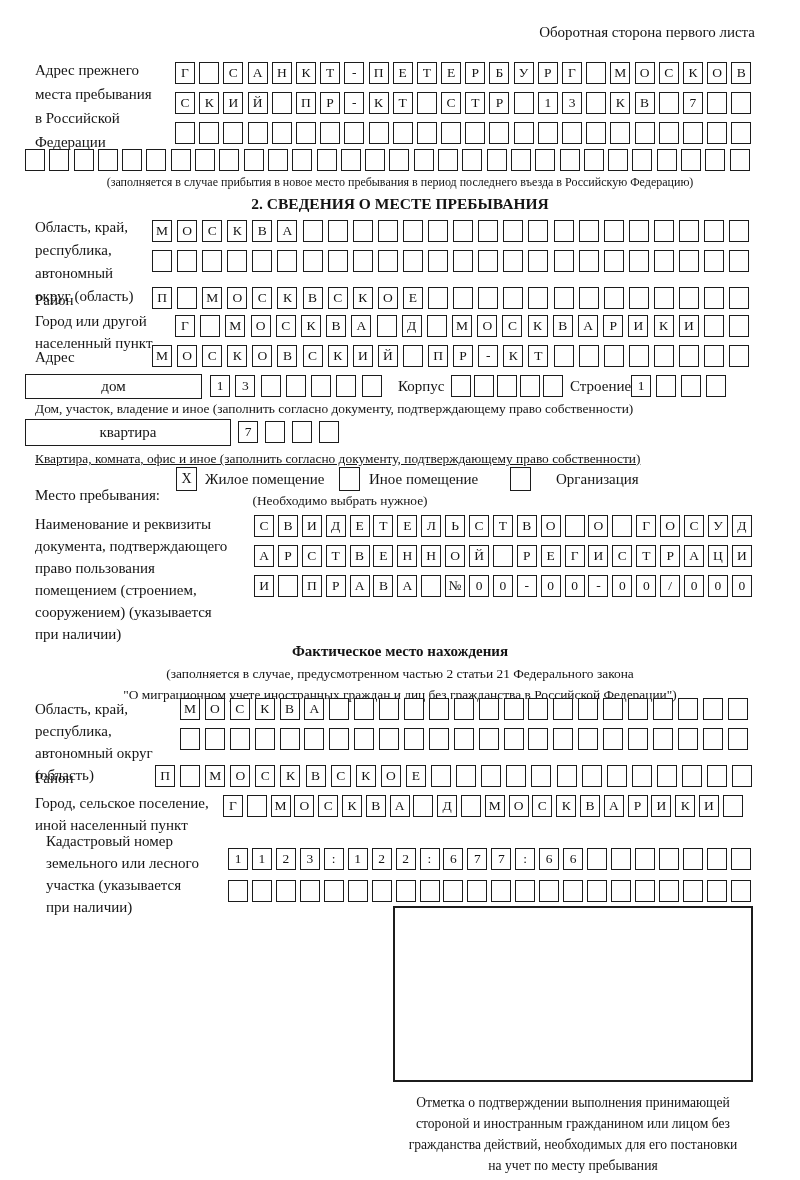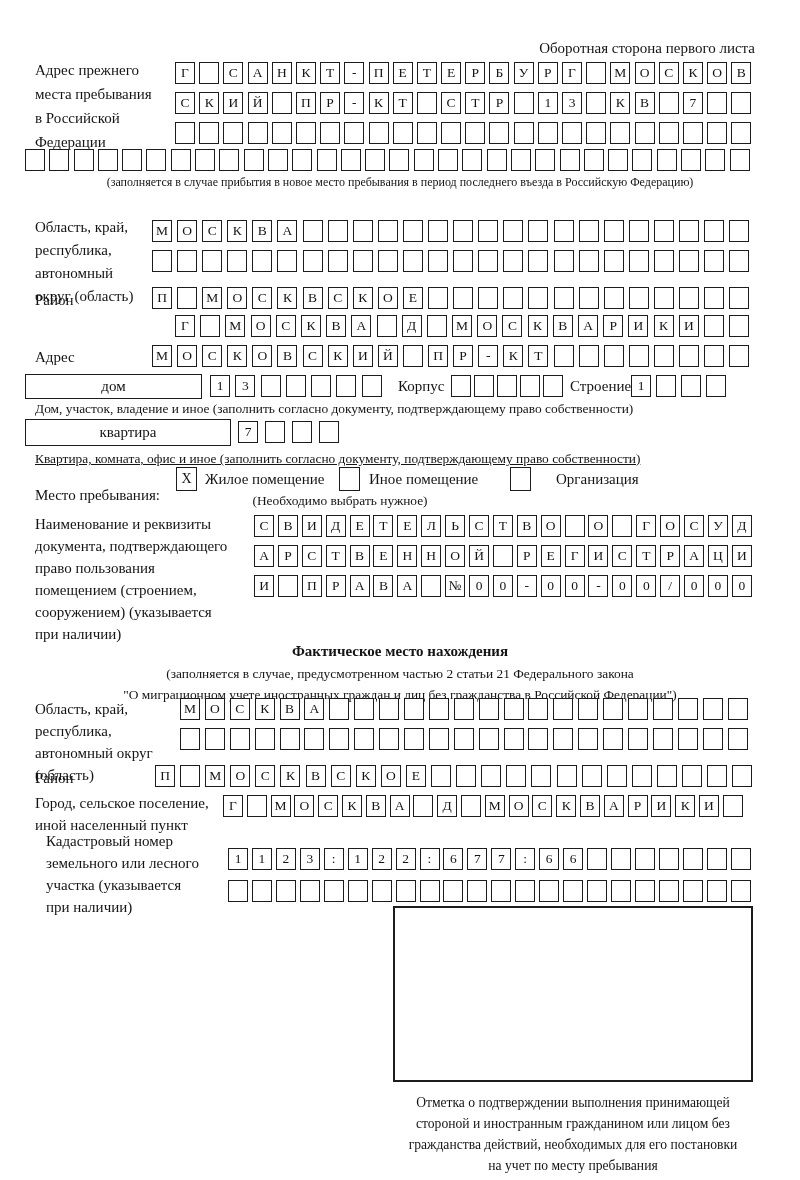--- a/index.html
+++ b/index.html
@@ -18,21 +18,21 @@
       display:flex;align-items:center;justify-content:center;font-size:15px;background:#fff;font-family:Liberation Serif, serif;}
   .ck{position:absolute;box-sizing:border-box;width:21px;height:24px;border:1.7px solid #1c1c1c;
       display:flex;align-items:center;justify-content:center;font-size:14px;background:#fff;}
   .stamp{position:absolute;box-sizing:border-box;border:2px solid #1c1c1c;background:#fff;}
 </style>
 </head>
 <body>
 
 <div id="page">
 
-  <div class="inl" style="top:40px;right:45px;">Оборотная сторона первого листа</div>
+  <div class="inl" style="top:24px;right:45px;">Оборотная сторона первого листа</div>
 
   <div class="lbl" style="left:35px;top:58px;line-height:24px;">Адрес прежнего
 места пребывания
 в Российской
 Федерации</div>
   <div class="row" style="left:175px;top:62px;--g:4.2px">
       <span class="cell">Г</span>
       <span class="cell"></span>
       <span class="cell">С</span>
       <span class="cell">А</span>
@@ -136,20 +136,21 @@
       <span class="cell"></span>
       <span class="cell"></span>
       <span class="cell"></span>
       <span class="cell"></span>
       <span class="cell"></span>
       <span class="cell"></span>
       <span class="cell"></span>
     </div>
   <div class="cap cc" style="top:175px;font-size:12px;">(заполняется в случае прибытия в новое место пребывания в период последнего въезда в Российскую Федерацию)</div>
 
+  <div class="hd" style="top:195px;">2. СВЕДЕНИЯ О МЕСТЕ ПРЕБЫВАНИЯ</div>
 
   <div class="lbl" style="left:35px;top:216px;">Область, край,
 республика,
 автономный
 округ (область)</div>
   <div class="row" style="left:152px;top:220px;--g:5.1px">
       <span class="cell">М</span>
       <span class="cell">О</span>
       <span class="cell">С</span>
       <span class="cell">К</span>
@@ -222,20 +223,22 @@
       <span class="cell"></span>
       <span class="cell"></span>
       <span class="cell"></span>
       <span class="cell"></span>
       <span class="cell"></span>
       <span class="cell"></span>
       <span class="cell"></span>
       <span class="cell"></span>
     </div>
 
+  <div class="lbl" style="left:35px;top:310px;line-height:22px;">Город или другой
+населенный пункт</div>
   <div class="row" style="left:175px;top:315px;--g:5.2px">
       <span class="cell">Г</span>
       <span class="cell"></span>
       <span class="cell">М</span>
       <span class="cell">О</span>
       <span class="cell">С</span>
       <span class="cell">К</span>
       <span class="cell">В</span>
       <span class="cell">А</span>
       <span class="cell"></span>

